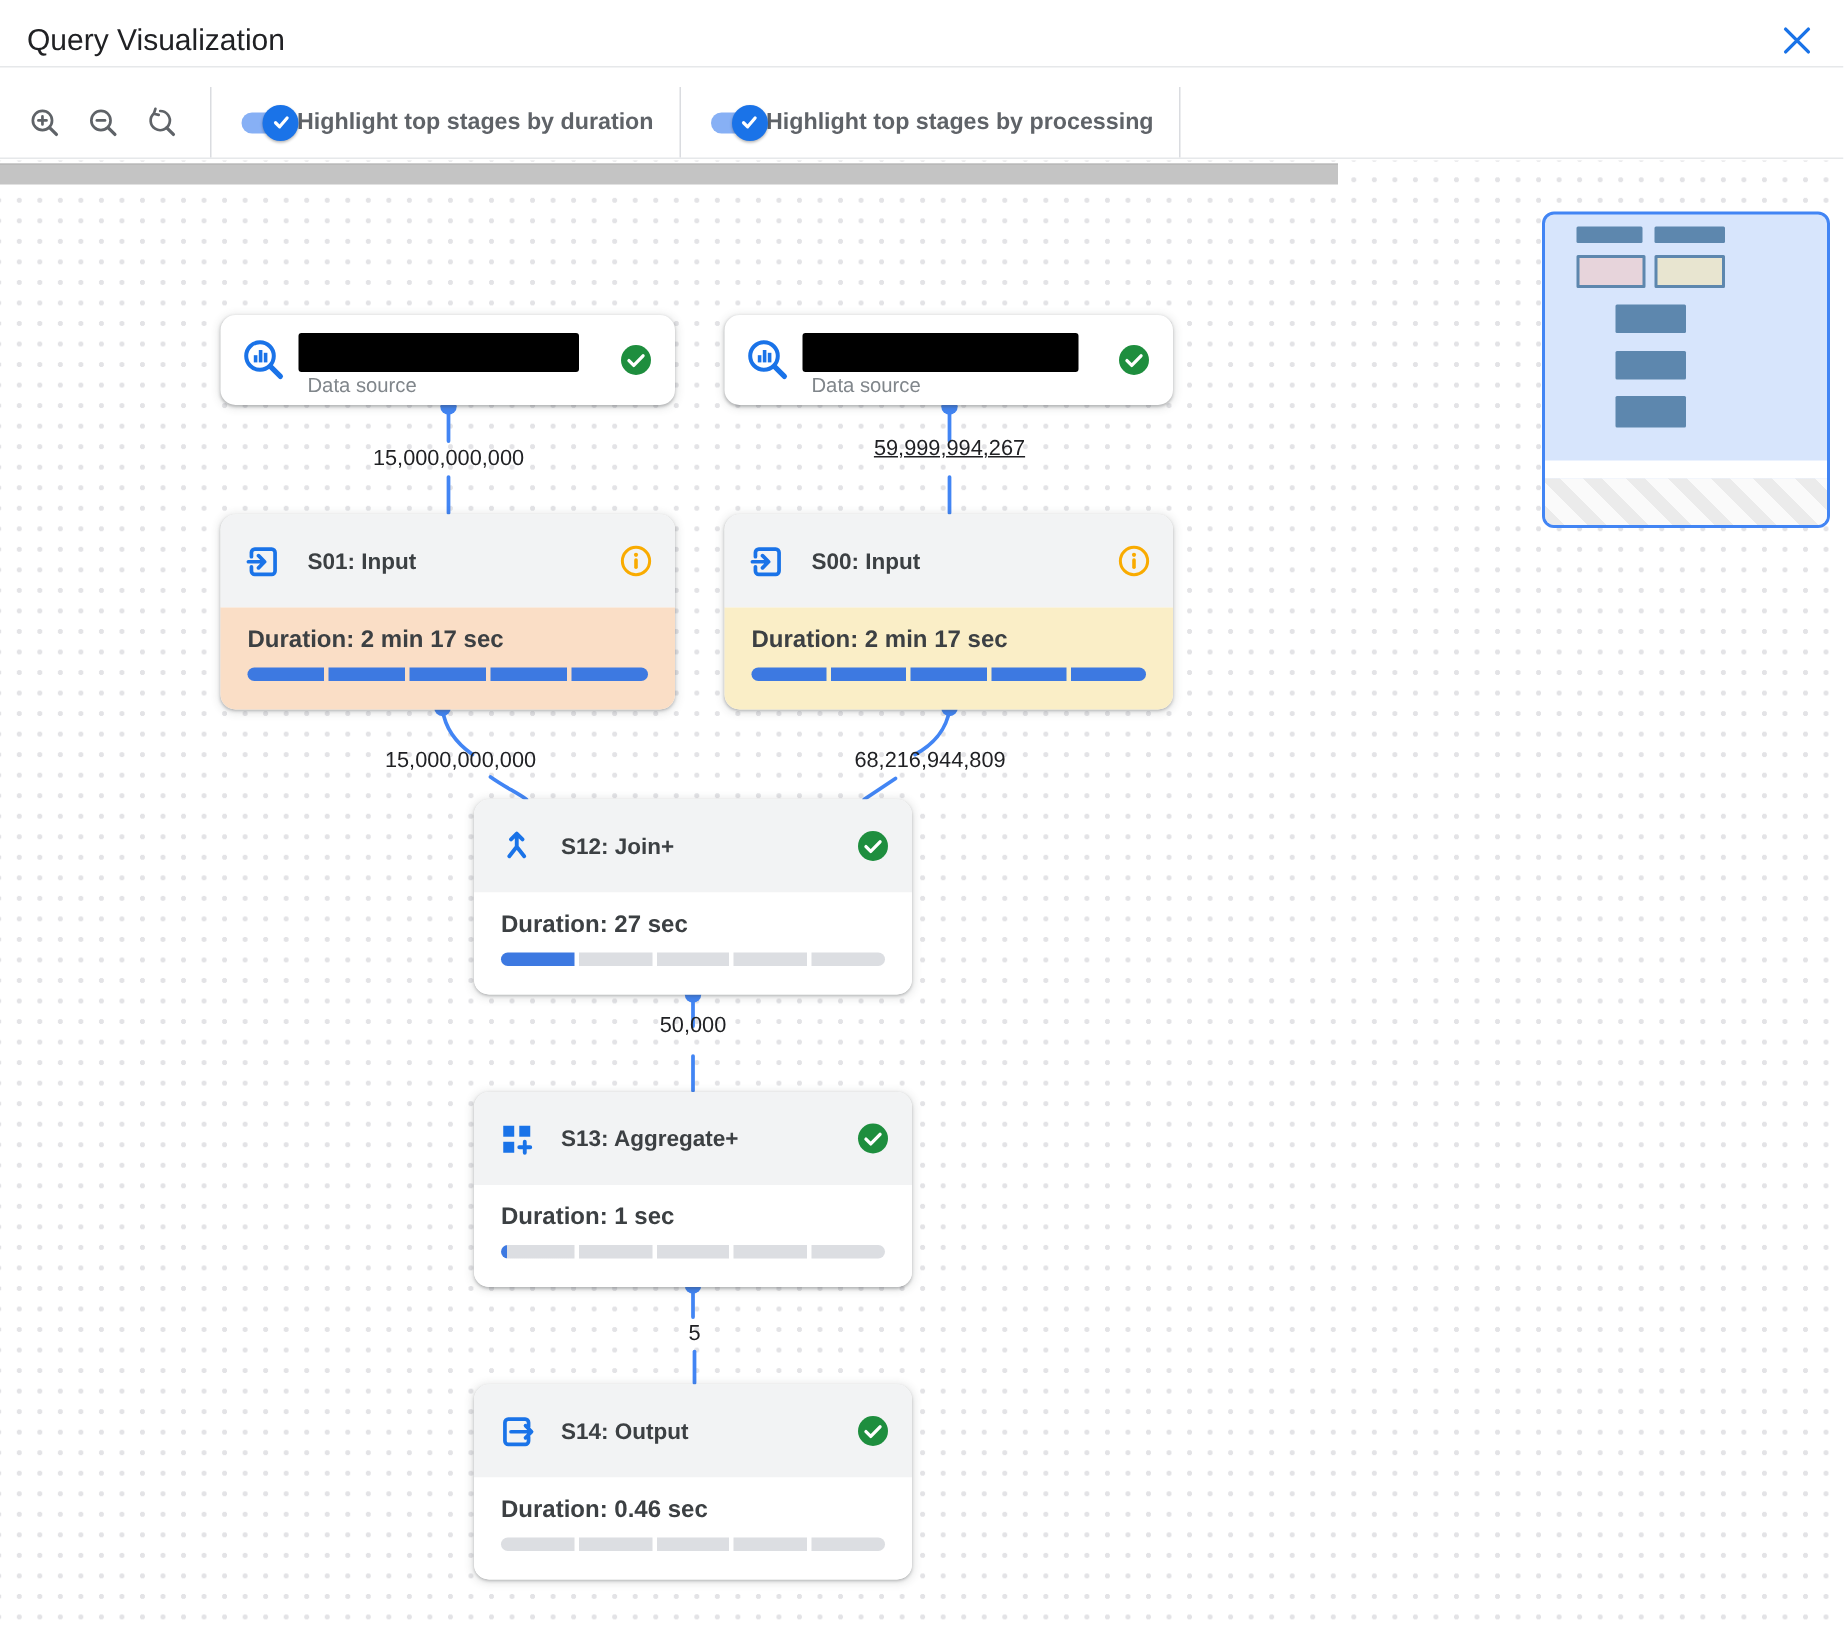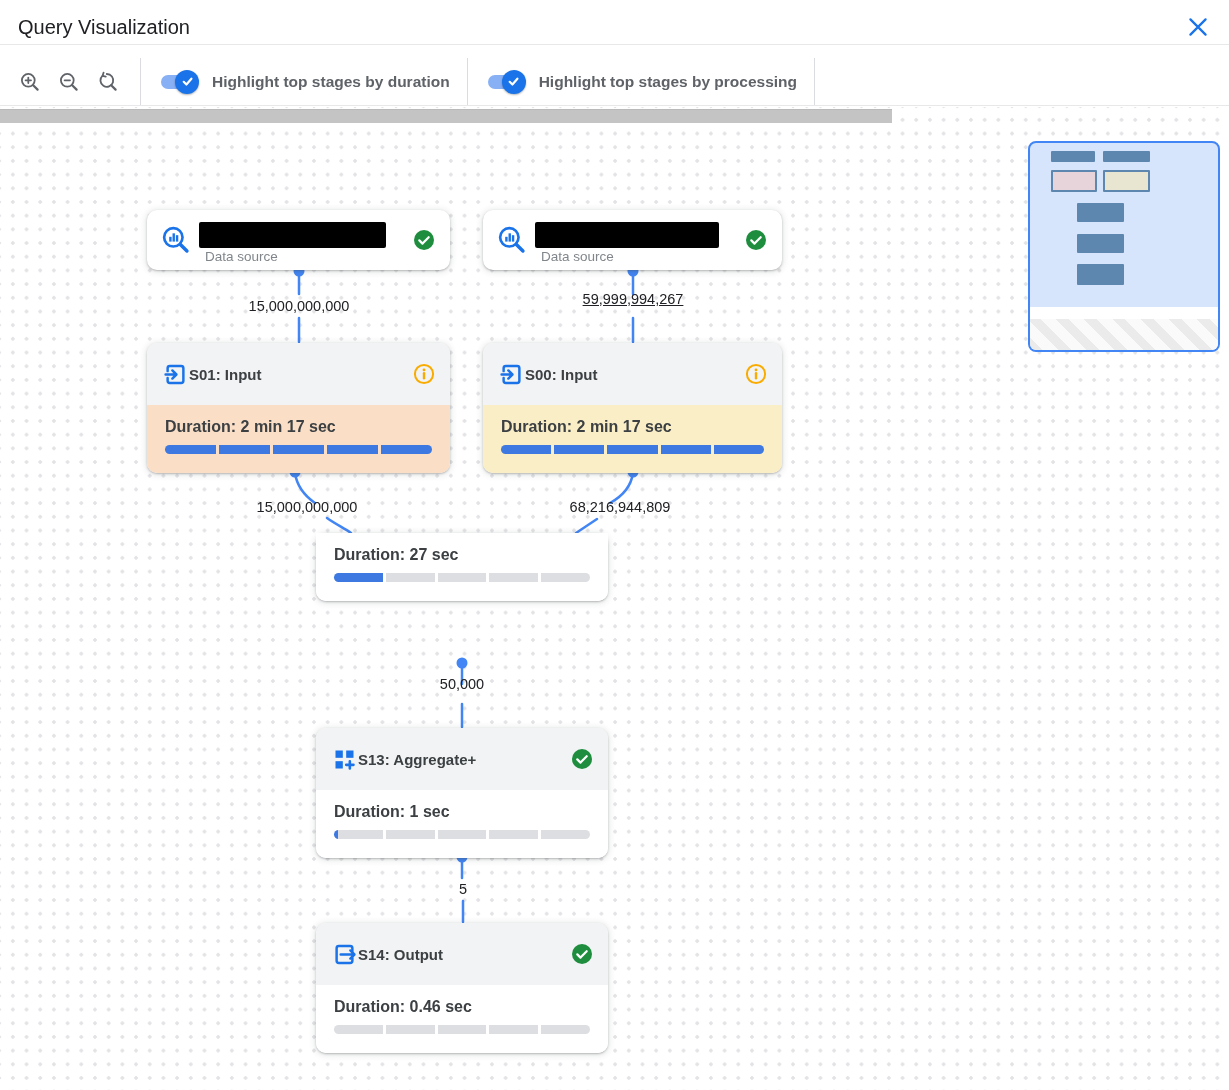--- a/index.html
+++ b/index.html
@@ -12,21 +12,21 @@
     border-bottom:1px solid #e6e8ea; z-index:30; }
   .app-title { position:absolute; left:18px; top:16px; font-size:20px; color:#202124; }
   .close-btn { position:absolute; right:18px; top:14px; width:26px; height:26px; cursor:pointer; }
 
   
   .toolbar { position:absolute; top:58px; left:0; width:1229px; height:48px; background:#fff;
     border-bottom:1px solid #e6e8ea; display:flex; align-items:stretch; z-index:30; }
   .tb-icons { display:flex; align-items:center; gap:15px; padding:0 20px 0 18px; }
   .tb-icons .icon-btn { width:24px; height:24px; cursor:pointer; }
   .v-div { width:1px; background:#dadce0; align-self:stretch; }
-  .tb-group { display:flex; align-items:center; gap:14px; padding:0 17px; }
+  .tb-group { display:flex; align-items:center; gap:0; padding:0 17px; }
   .tb-label { font-size:15.5px; font-weight:600; color:#5f6368; white-space:nowrap; }
 
   .toggle { position:relative; width:40px; height:24px; cursor:pointer; flex:0 0 auto; }
   .toggle .track { position:absolute; left:3px; right:3px; top:5px; bottom:5px; border-radius:8px; }
   .toggle .thumb { position:absolute; top:0; width:24px; height:24px; border-radius:50%;
     display:flex; align-items:center; justify-content:center; box-shadow:0 1px 2px rgba(0,0,0,.3); }
   .toggle.on .track { background:#87b0f5; }
   .toggle.on .thumb { right:-1px; background:#1a73e8; }
   .toggle.off .track { background:#d9dadd; }
   .toggle.off .thumb { left:-1px; background:#5f6368; }
@@ -58,21 +58,21 @@
   .ds-label { position:absolute; left:58px; top:39px; font-size:13.5px; color:#80868b; }
   .ds-status { position:absolute; right:15px; top:19px; width:22px; height:22px; }
 
   .stage-card { width:292px; }
   .s01 { left:147px; top:343px; width:303px; }
   .s00 { left:483px; top:343px; width:299px; }
   .s12 { left:316px; top:533px; }
   .s13 { left:316px; top:728px; }
   .s14 { left:316px; top:923px; }
   .card-head { height:62px; background:#f2f3f4; border-radius:10px 10px 0 0;
-    display:flex; align-items:center; padding:0 15px; }
+    display:flex; align-items:center; padding:0 15px; gap:16px; }
   .nicon { width:27px; height:27px; flex:0 0 auto; }
   .ntitle { font-size:15px; font-weight:700; color:#3c4043; flex:1; }
   .status-ic { width:22px; height:22px; flex:0 0 auto; cursor:pointer; }
   .card-body { height:68px; background:#fff; border-radius:0 0 10px 10px; padding:13px 18px 0; }
   .duration { font-size:16px; font-weight:700; color:#3c4043; margin-bottom:9px; }
   .pbar { display:flex; gap:3px; height:9px; }
   .seg { flex:1; background:#dcdee2; }
   .seg:first-child { border-radius:5px 0 0 5px; }
   .seg:last-child { border-radius:0 5px 5px 0; }
 
@@ -265,20 +265,30 @@
         <div class="seg" style="background: rgb(61, 121, 225);"></div>
           <div class="seg" style="background: rgb(61, 121, 225);"></div>
           <div class="seg" style="background: rgb(61, 121, 225);"></div>
           <div class="seg" style="background: rgb(61, 121, 225);"></div>
           <div class="seg" style="background: rgb(61, 121, 225);"></div>
       </div>
     </div>
   </div>
 
   <div class="card stage-card s12">
+    <div class="card-head">
+      <svg class="nicon" viewBox="0 0 24 24">
+        <path d="M12 4.5 V12 M8.6 7.6 L12 4.2 L15.4 7.6 M12 12 L7.6 17.6 M12 12 L16.4 17.6" stroke="#1a73e8" stroke-width="2.3" fill="none" stroke-linecap="round" stroke-linejoin="round"></path>
+      </svg>
+      <span class="ntitle">S12: Join+</span>
+      <svg class="status-ic" viewBox="0 0 22 22">
+        <circle cx="11" cy="11" r="10" fill="#1e8e3e"></circle>
+        <path d="M6.3 11.4 L9.5 14.6 L15.7 8.2" stroke="#fff" stroke-width="2.2" fill="none" stroke-linecap="round" stroke-linejoin="round"></path>
+      </svg>
+    </div>
     <div class="card-body" style="background: rgb(255, 255, 255);">
       <div class="duration">Duration: 27 sec</div>
       <div class="pbar">
         <div class="seg" style="background: rgb(61, 121, 225);"></div>
           <div class="seg" style="background: rgb(220, 222, 226);"></div>
           <div class="seg" style="background: rgb(220, 222, 226);"></div>
           <div class="seg" style="background: rgb(220, 222, 226);"></div>
           <div class="seg" style="background: rgb(220, 222, 226);"></div>
       </div>
     </div>

